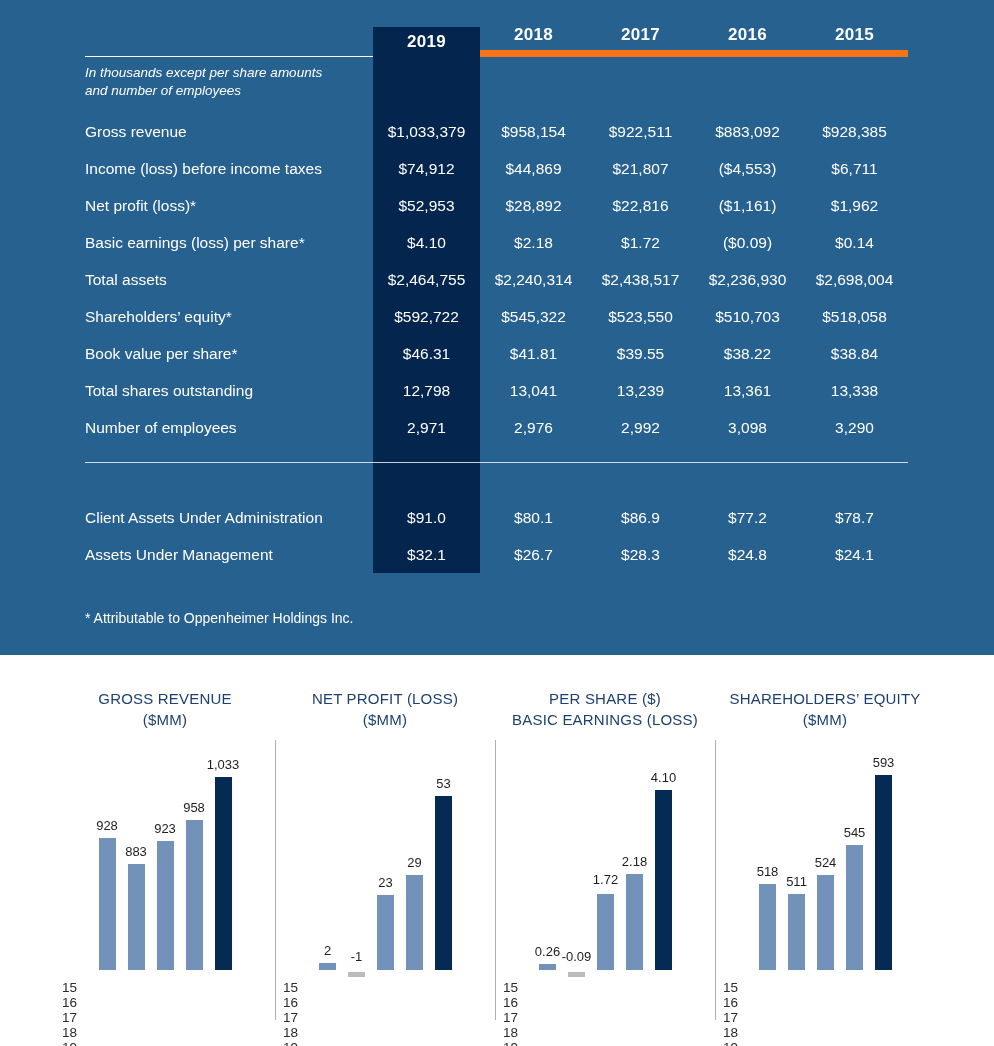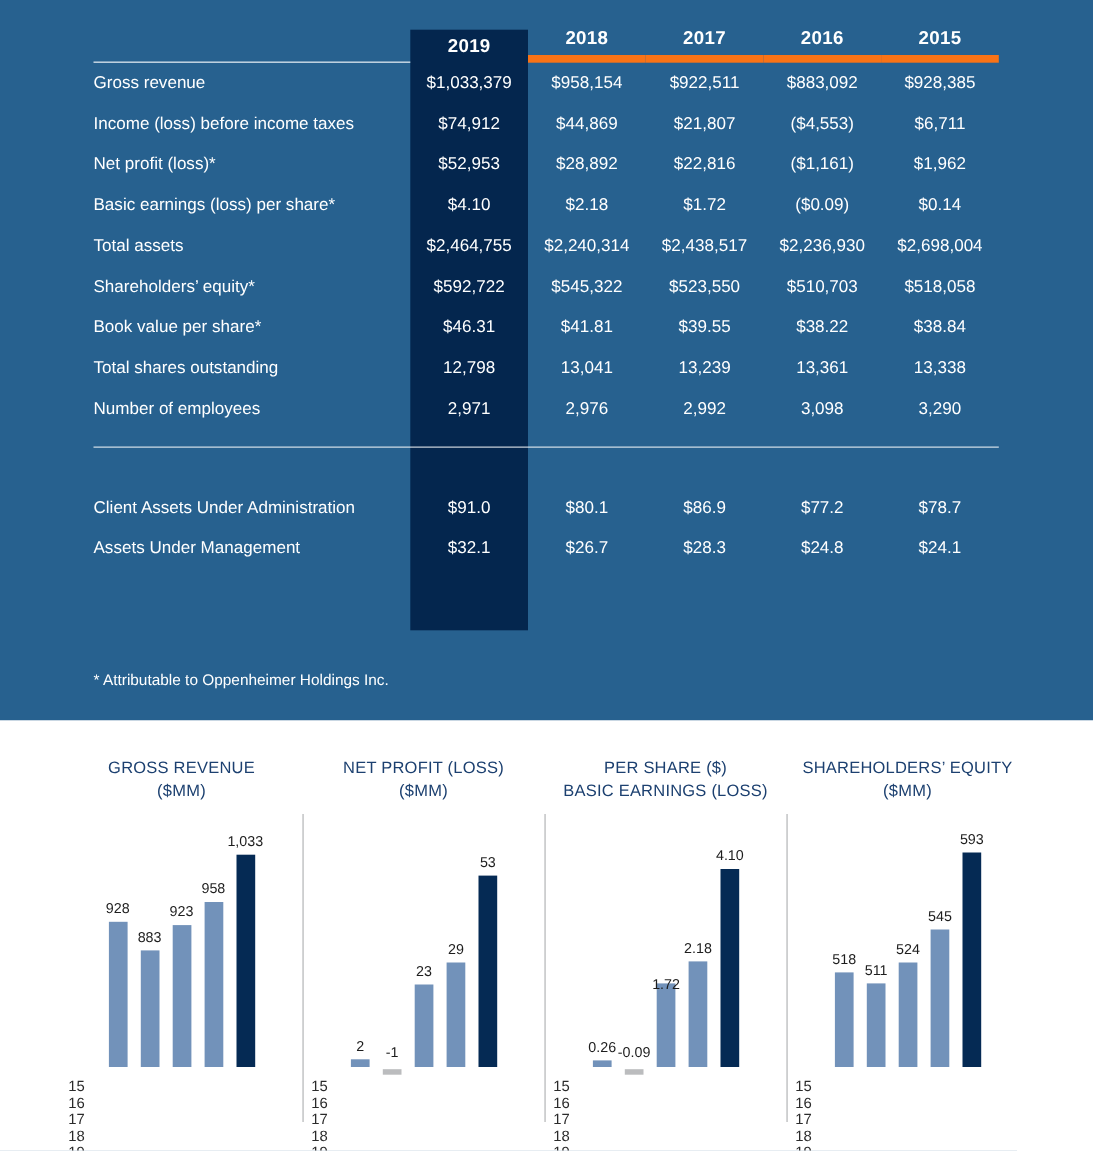--- a/index.html
+++ b/index.html
@@ -65,20 +65,30 @@
     <div class="fin-table">
       <div class="trow hdr" id="hdr-row">
         <div class="cell lbl"></div>
 
       <div class="cell val hl">2019</div>
           <div class="cell val">2018</div>
           <div class="cell val">2017</div>
           <div class="cell val">2016</div>
           <div class="cell val">2015</div>
         </div>
+      <div class="trow noterow">
+        <div class="cell lbl">
+          <div class="note-text">In thousands except per share amounts and number of employees</div>
+        </div>
+        <div class="cell"></div>
+          <div class="cell"></div>
+          <div class="cell"></div>
+          <div class="cell"></div>
+          <div class="cell"></div>
+      </div>
       <div id="rows-main">
           <div class="trow data">
             <div class="cell lbl">Gross revenue</div>
             <div class="cell val">$1,033,379</div>
             <div class="cell val">$958,154</div>
             <div class="cell val">$922,511</div>
             <div class="cell val">$883,092</div>
             <div class="cell val">$928,385</div>
           </div>
           <div class="trow data">
@@ -261,21 +271,21 @@
         <div class="plot">
             <div class="slot">
               <div class="vlabel" style="bottom: 11.1538px;">0.26</div>
               <div class="bar" style="height: 6.15385px; background: var(--bar-light);"></div>
             </div>
             <div class="slot">
               <div class="vlabel" style="bottom: 6px;">-0.09</div>
               <div class="bar" style="height: 5px; margin-bottom: -7px; background: var(--bar-neg);"></div>
             </div>
             <div class="slot">
-              <div class="vlabel" style="bottom: 68px; text-align: right;">1.72</div>
+              <div class="vlabel" style="bottom: 83px; text-align: right;">1.72</div>
               <div class="bar" style="height: 75.6044px; background: var(--bar-light);"></div>
             </div>
             <div class="slot">
               <div class="vlabel" style="bottom: 100.824px;">2.18</div>
               <div class="bar" style="height: 95.8242px; background: var(--bar-light);"></div>
             </div>
             <div class="slot">
               <div class="vlabel" style="bottom: 185.22px;">4.10</div>
               <div class="bar" style="height: 180.22px; background: var(--bar-dark);"></div>
             </div>

